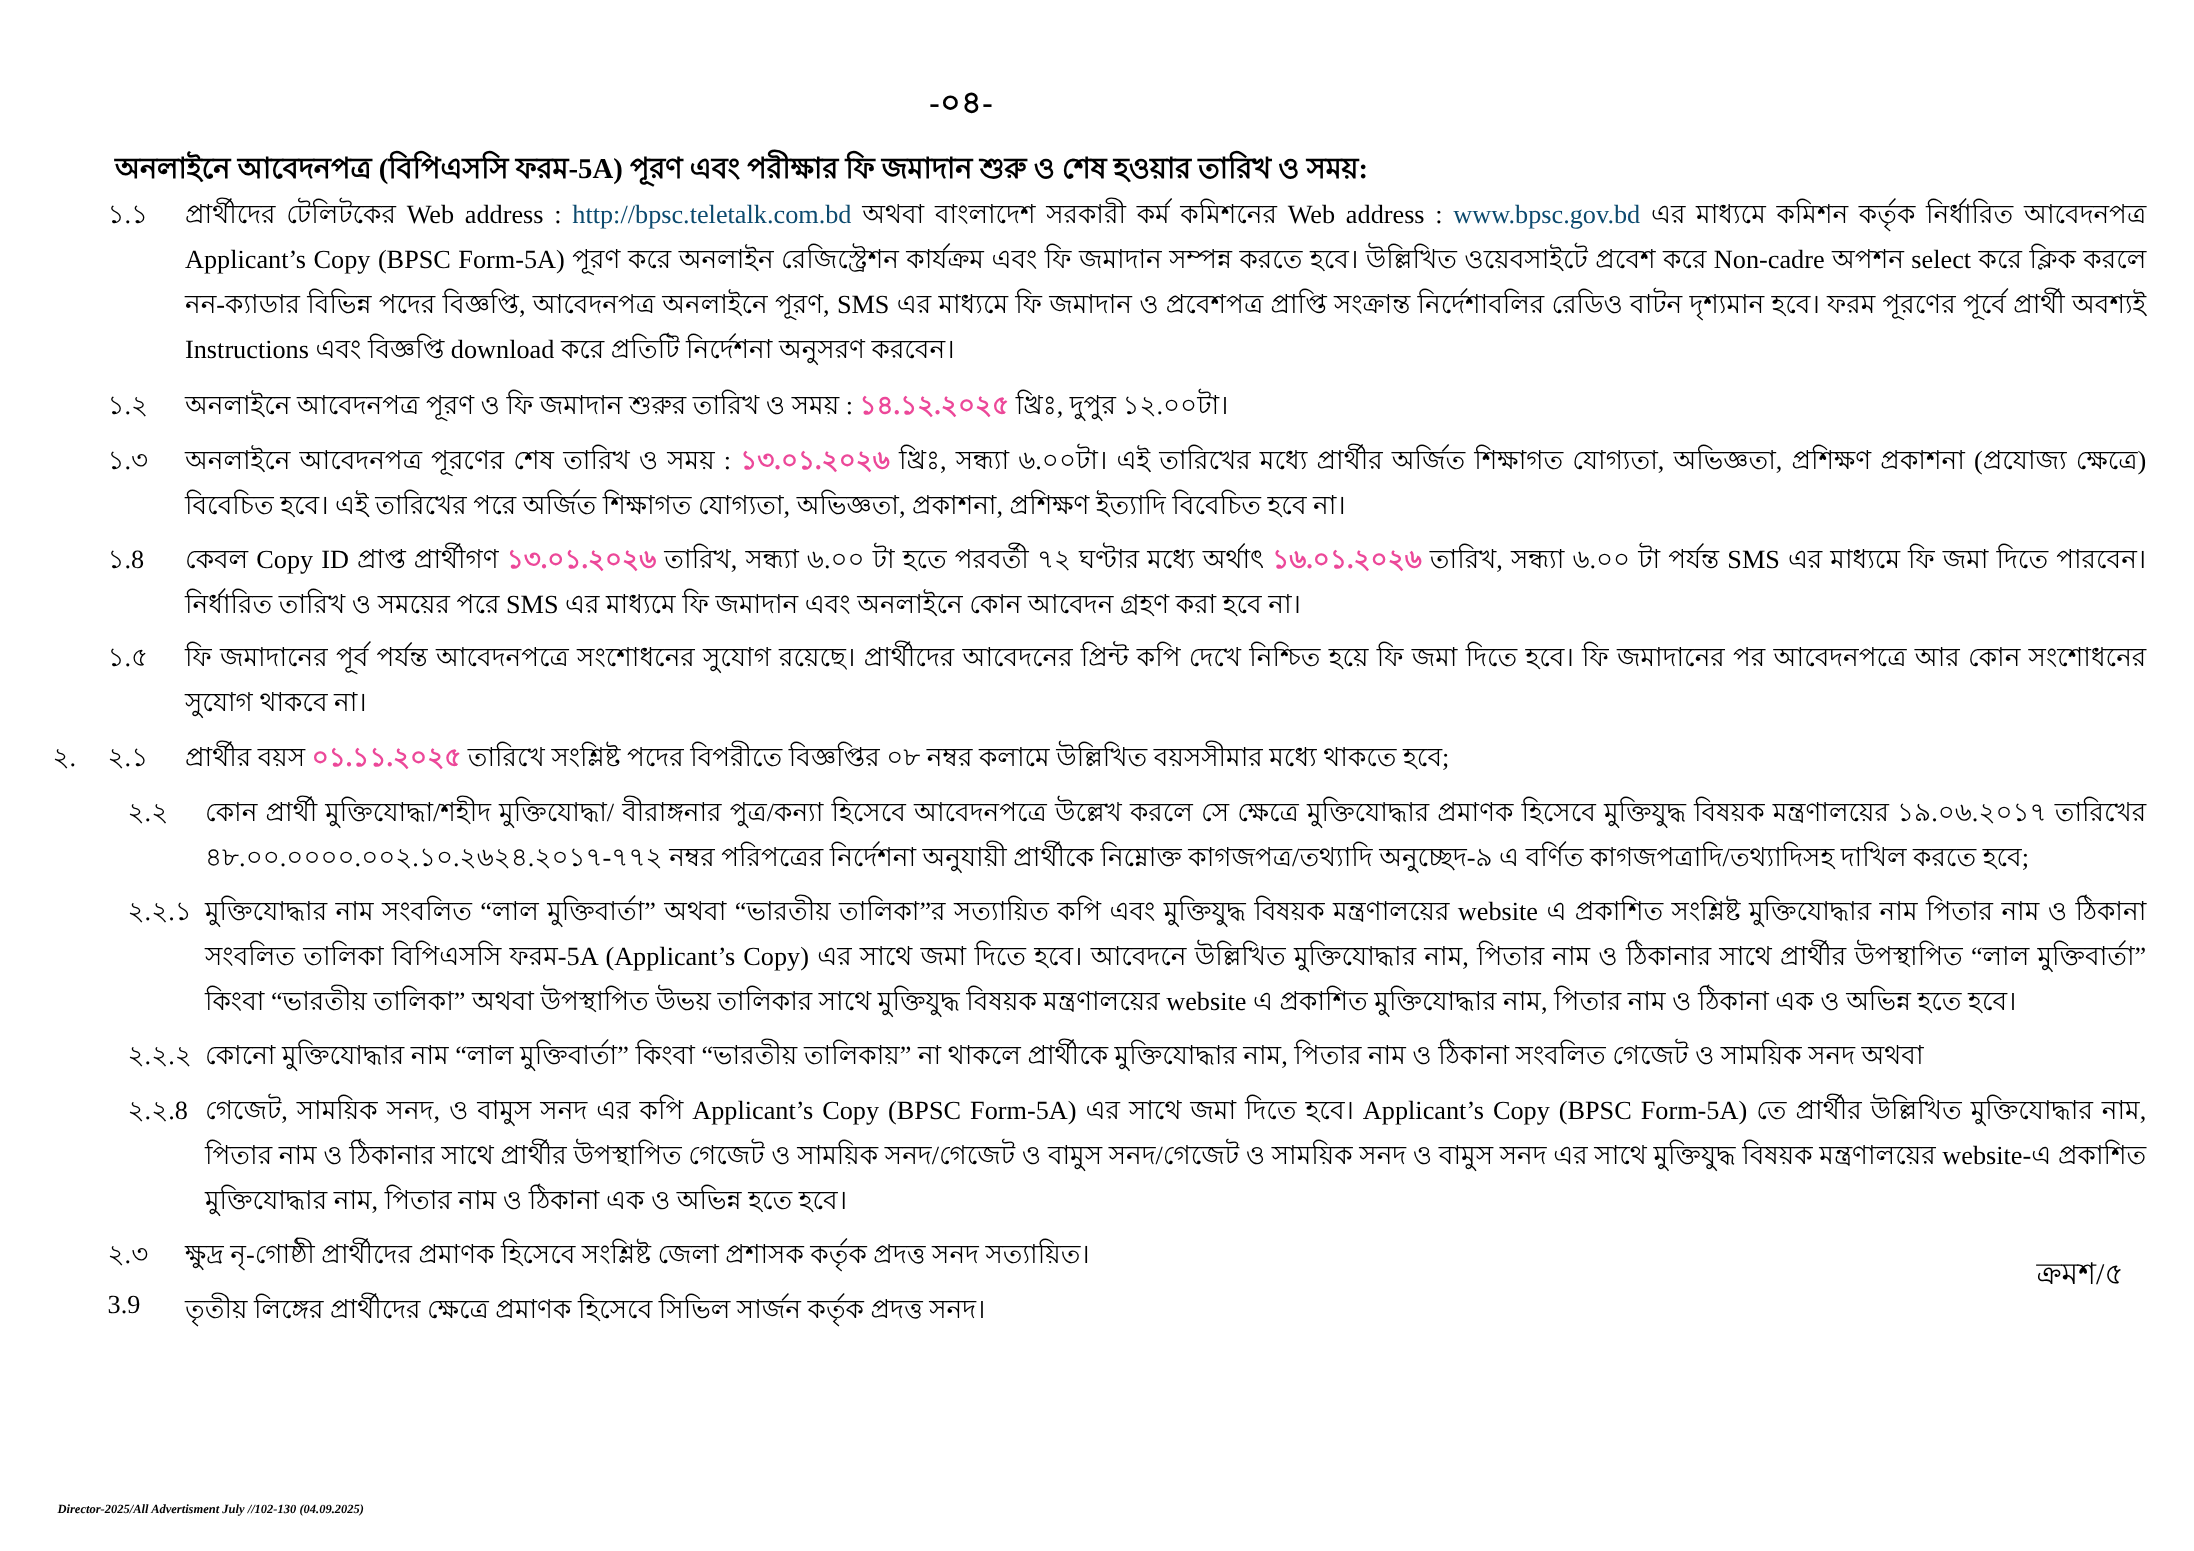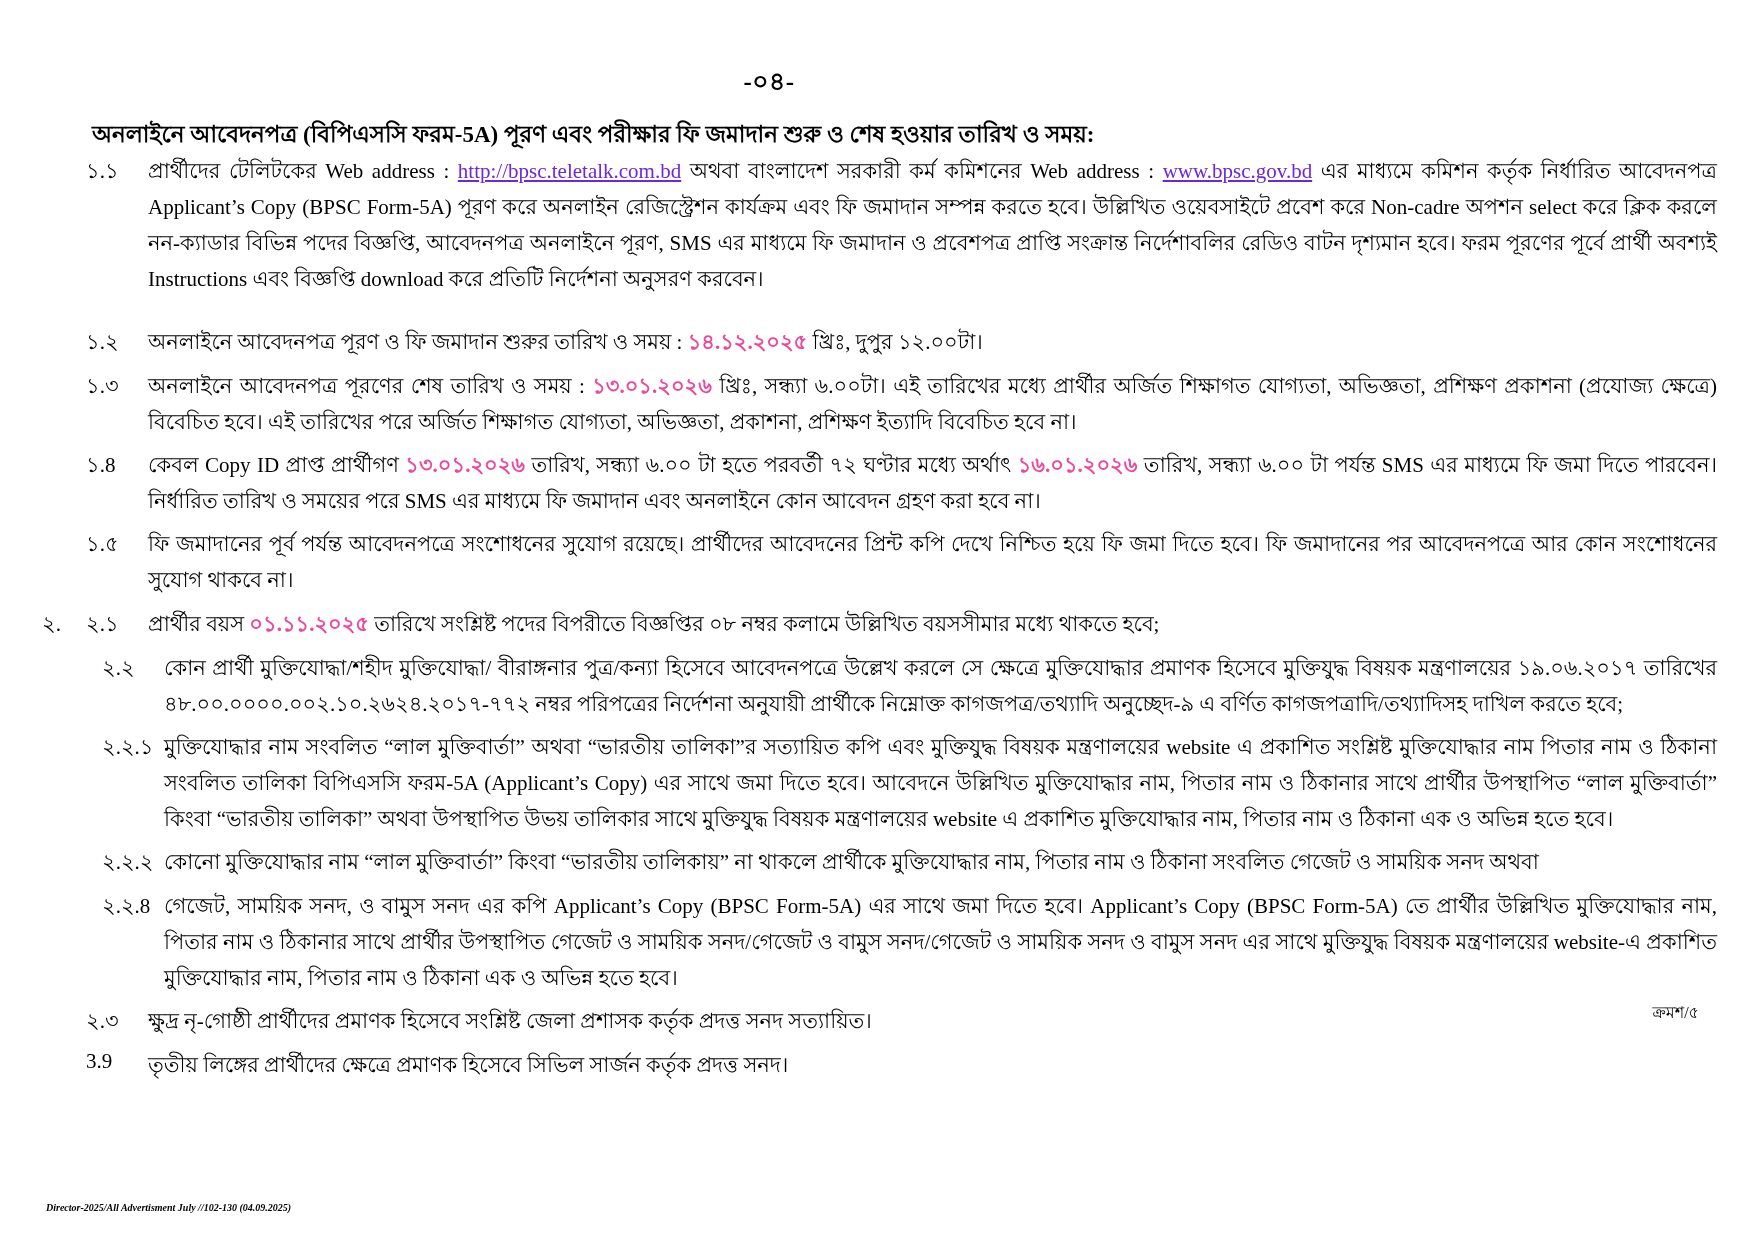--- a/index.html
+++ b/index.html
@@ -43,21 +43,21 @@
     font-size: 23px;
     font-weight: bold;
     margin-left: 50px;
     margin-bottom: 0;
     line-height: 1.5;
   }
   
   .row {
     display: flex;
     align-items: flex-start;
-    margin-bottom: 27px;
+    margin-bottom: 9px;
   }
   .row .outer-num {
     width: 44px;
     flex: 0 0 44px;
     font-size: 21px;
     text-align: left;
     padding-top: 2px;
   }
   .row .num {
     width: 62px;
@@ -79,33 +79,32 @@
   .lvl0 { margin-left: 0; }
 
   .tight { margin-bottom: 7px; }
 
   
   .red {
     color: #ec4899;
     font-weight: bold;
   }
   .link {
-    color: #6d28d9;
-    text-decoration: underline;
+    color: #0c4a6e;
   }
   .latin {
     font-family: "Liberation Serif", "DejaVu Serif", serif;
   }
 
   
   .continuation {
     position: absolute;
     top: 1000px;
     right: 56px;
-    font-size: 16px;
+    font-size: 24px;
   }
   .doc-footer {
     position: absolute;
     left: 46px;
     bottom: 28px;
     font-size: 10px;
     font-weight: bold;
     font-style: italic;
     font-family: "Liberation Serif", "DejaVu Serif", serif;
   }

